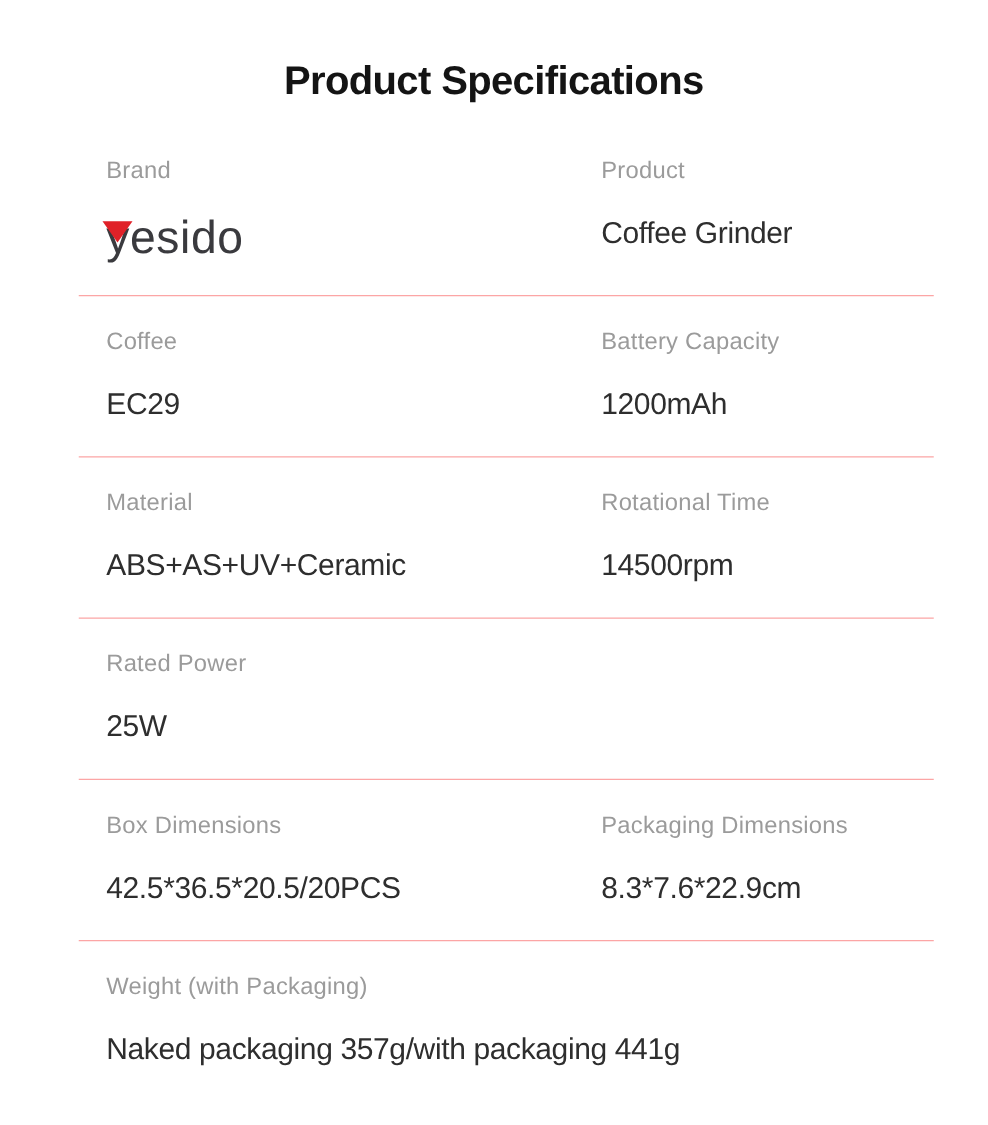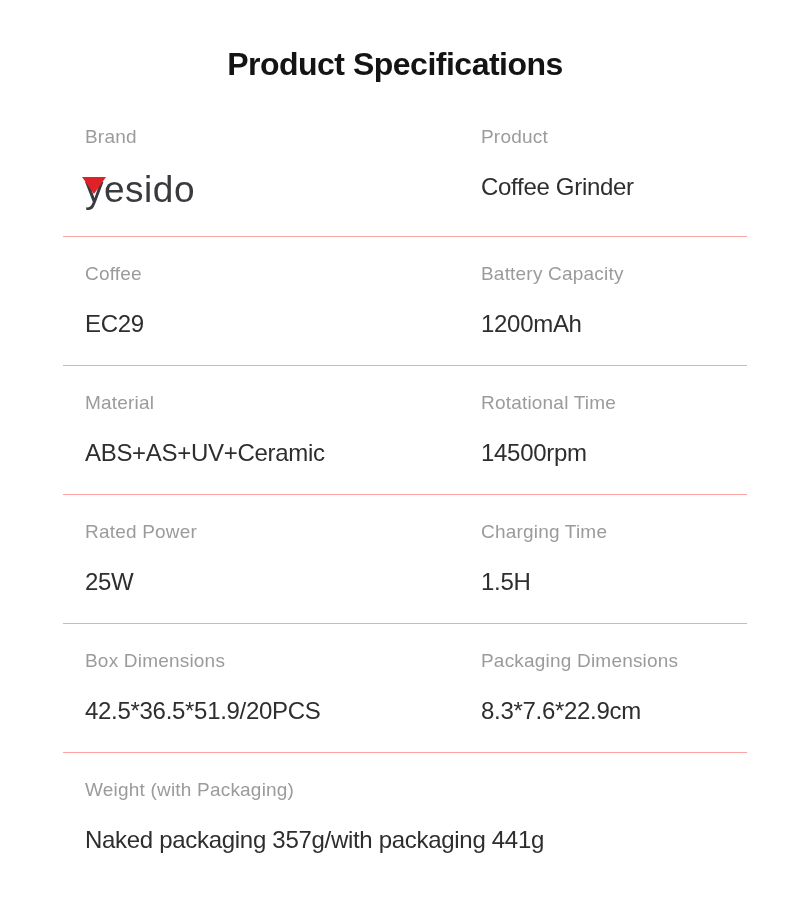--- a/index.html
+++ b/index.html
@@ -121,30 +121,26 @@
       <span class="spec-label">Rotational Time</span>
       <span class="spec-value">14500rpm</span>
     </div>
   </div>
 
   <div class="spec-row">
     <div class="spec-cell">
       <span class="spec-label">Rated Power</span>
       <span class="spec-value">25W</span>
     </div>
-    <div class="spec-cell">
-      <span class="spec-label">Charging Time</span>
-      <span class="spec-value">1.5H</span>
-    </div>
   </div>
 
   <div class="spec-row">
     <div class="spec-cell">
       <span class="spec-label">Box Dimensions</span>
-      <span class="spec-value">42.5*36.5*51.9/20PCS</span>
+      <span class="spec-value">42.5*36.5*20.5/20PCS</span>
     </div>
     <div class="spec-cell">
       <span class="spec-label">Packaging Dimensions</span>
       <span class="spec-value">8.3*7.6*22.9cm</span>
     </div>
   </div>
 
   <div class="spec-row full">
     <div class="spec-cell">
       <span class="spec-label">Weight (with Packaging)</span>

